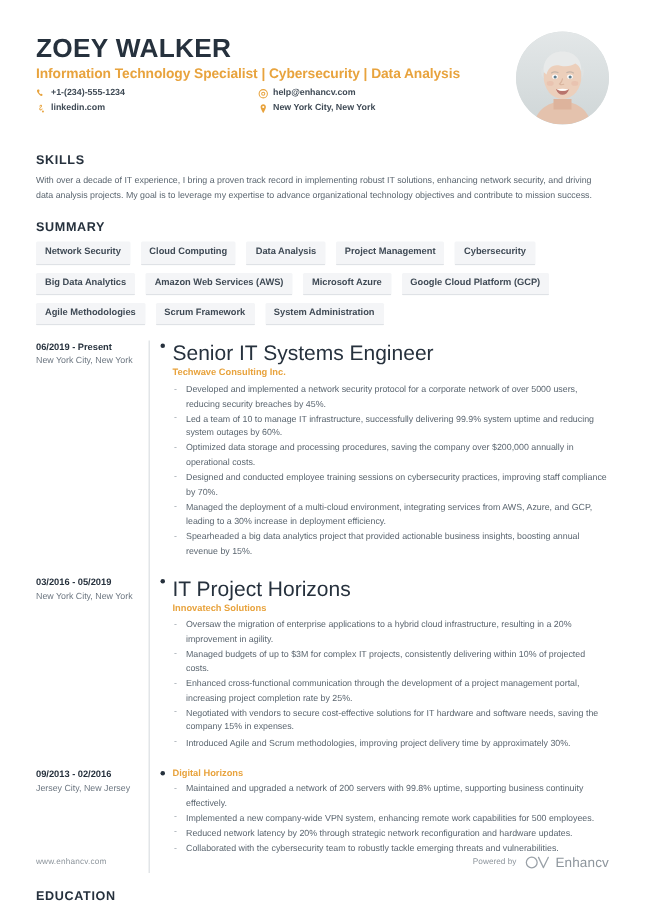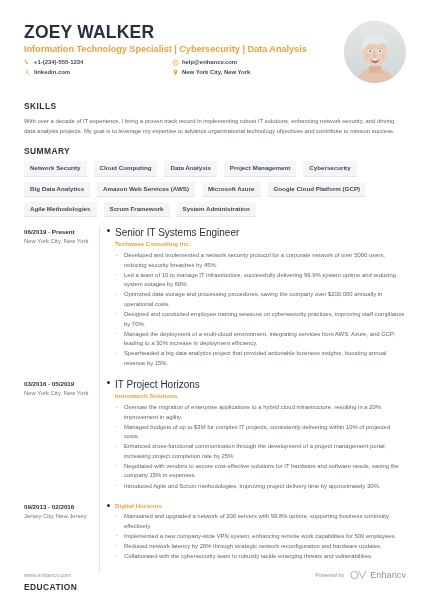--- a/index.html
+++ b/index.html
@@ -159,21 +159,21 @@
     border-radius: 50%;
     background: #26313d;
   }
   .entry-right {
     flex: 1;
     padding-bottom: 10px;
     padding-left: 2px;
     min-width: 0;
   }
   .entry-title {
-    font-size: 10px;
+    font-size: 14px;
     color: #26313d;
     line-height: 1.25;
     margin-bottom: 1px;
   }
   .entry-org {
     font-size: 6.2px;
     font-weight: bold;
     color: #e8a33d;
     line-height: 1.4;
     margin-bottom: 2px;

